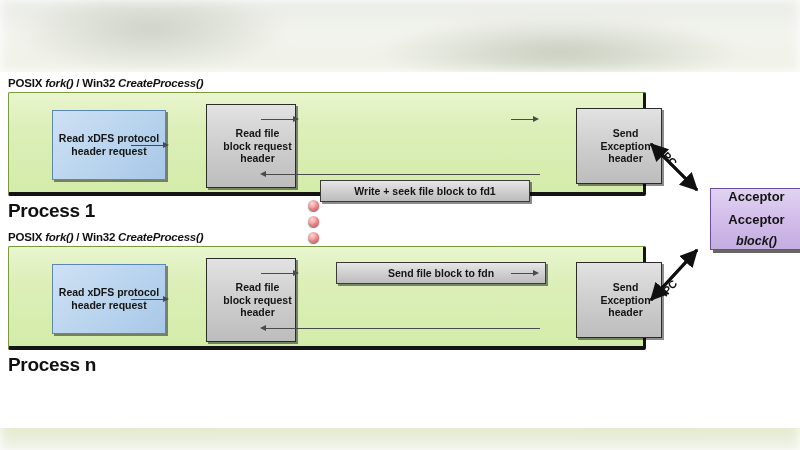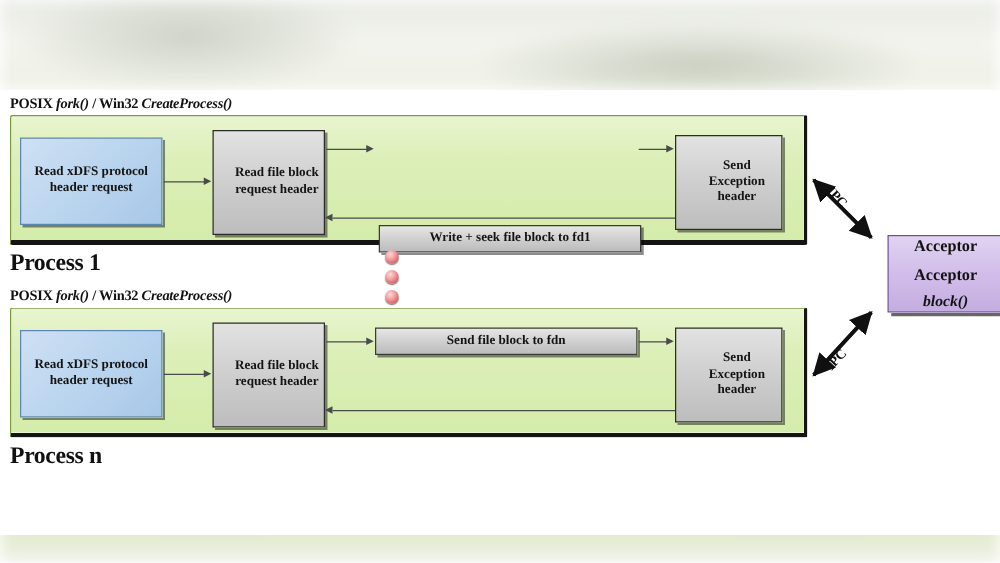--- a/index.html
+++ b/index.html
@@ -45,21 +45,20 @@
   }
 
   
   .content {
     position: absolute;
     left: 0;
     top: 72px;
     width: 800px;
     height: 356px;
     background: #ffffff;
-    font-family: Liberation Serif, serif;
   }
 
   
   .proc-group { position: absolute; }
 
   .fork-label {
     position: absolute;
     left: 8px;
     font-size: 11.5px;
     font-weight: bold;
@@ -97,20 +96,21 @@
     align-items: center;
     justify-content: center;
     text-align: center;
     font-size: 10.5px;
     font-weight: bold;
     color: #141414;
     line-height: 1.22;
     border: 1.4px solid #3a3a3a;
     box-shadow: 2px 2px 0 rgba(0,0,0,.45);
     padding: 2px;
+    margin-left: 36px;
   }
   .node-blue {
     background: linear-gradient(135deg, #cfe0f4 0%, #bcd6ef 45%, #a8c8e8 100%);
     border-color: #5b86b8;
   }
   .node-grey {
     background: linear-gradient(180deg, #e2e2e2 0%, #cfcfcf 48%, #bdbdbd 100%);
     border-color: #2b2b2b;
     padding-left: 15px;
   }
@@ -197,21 +197,21 @@
       <div class="fork-label" style="top:5px;">
         <span>POSIX </span><i>fork()</i><span> / Win32 </span><i>CreateProcess()</i>
       </div>
 
       <div class="proc-box" style="top:20px; height:104px;"></div>
 
       <div class="node node-blue" style="left:16px; top:38px; width:114px; height:70px;">Read xDFS protocol header request</div>
 
       <div class="node node-grey" style="left:170px; top:32px; width:90px; height:84px;">Read file block request header</div>
 
-      <div class="node node-wide" style="left:303px; top:108px; width:210px; height:22px;text-align:center;">Write  + seek file block to fd1</div>
+      <div class="node node-wide" style="left:284px; top:108px; width:210px; height:22px;text-align:center;">Write  + seek file block to fd1</div>
 
       <div class="node node-grey" style="left:540px; top:36px; width:86px; height:76px;">Send Exception header</div>
 
       <div class="hline" style="left:131px; top:73px; width:33px;"></div>
       <div class="arrowhead-r" style="left:163px; top:69.5px;"></div>
 
       <div class="hline" style="left:261px; top:47px; width:33px;"></div>
       <div class="arrowhead-r" style="left:293px; top:43.5px;"></div>
 
       <div class="hline" style="left:511px; top:47px; width:23px;"></div>

